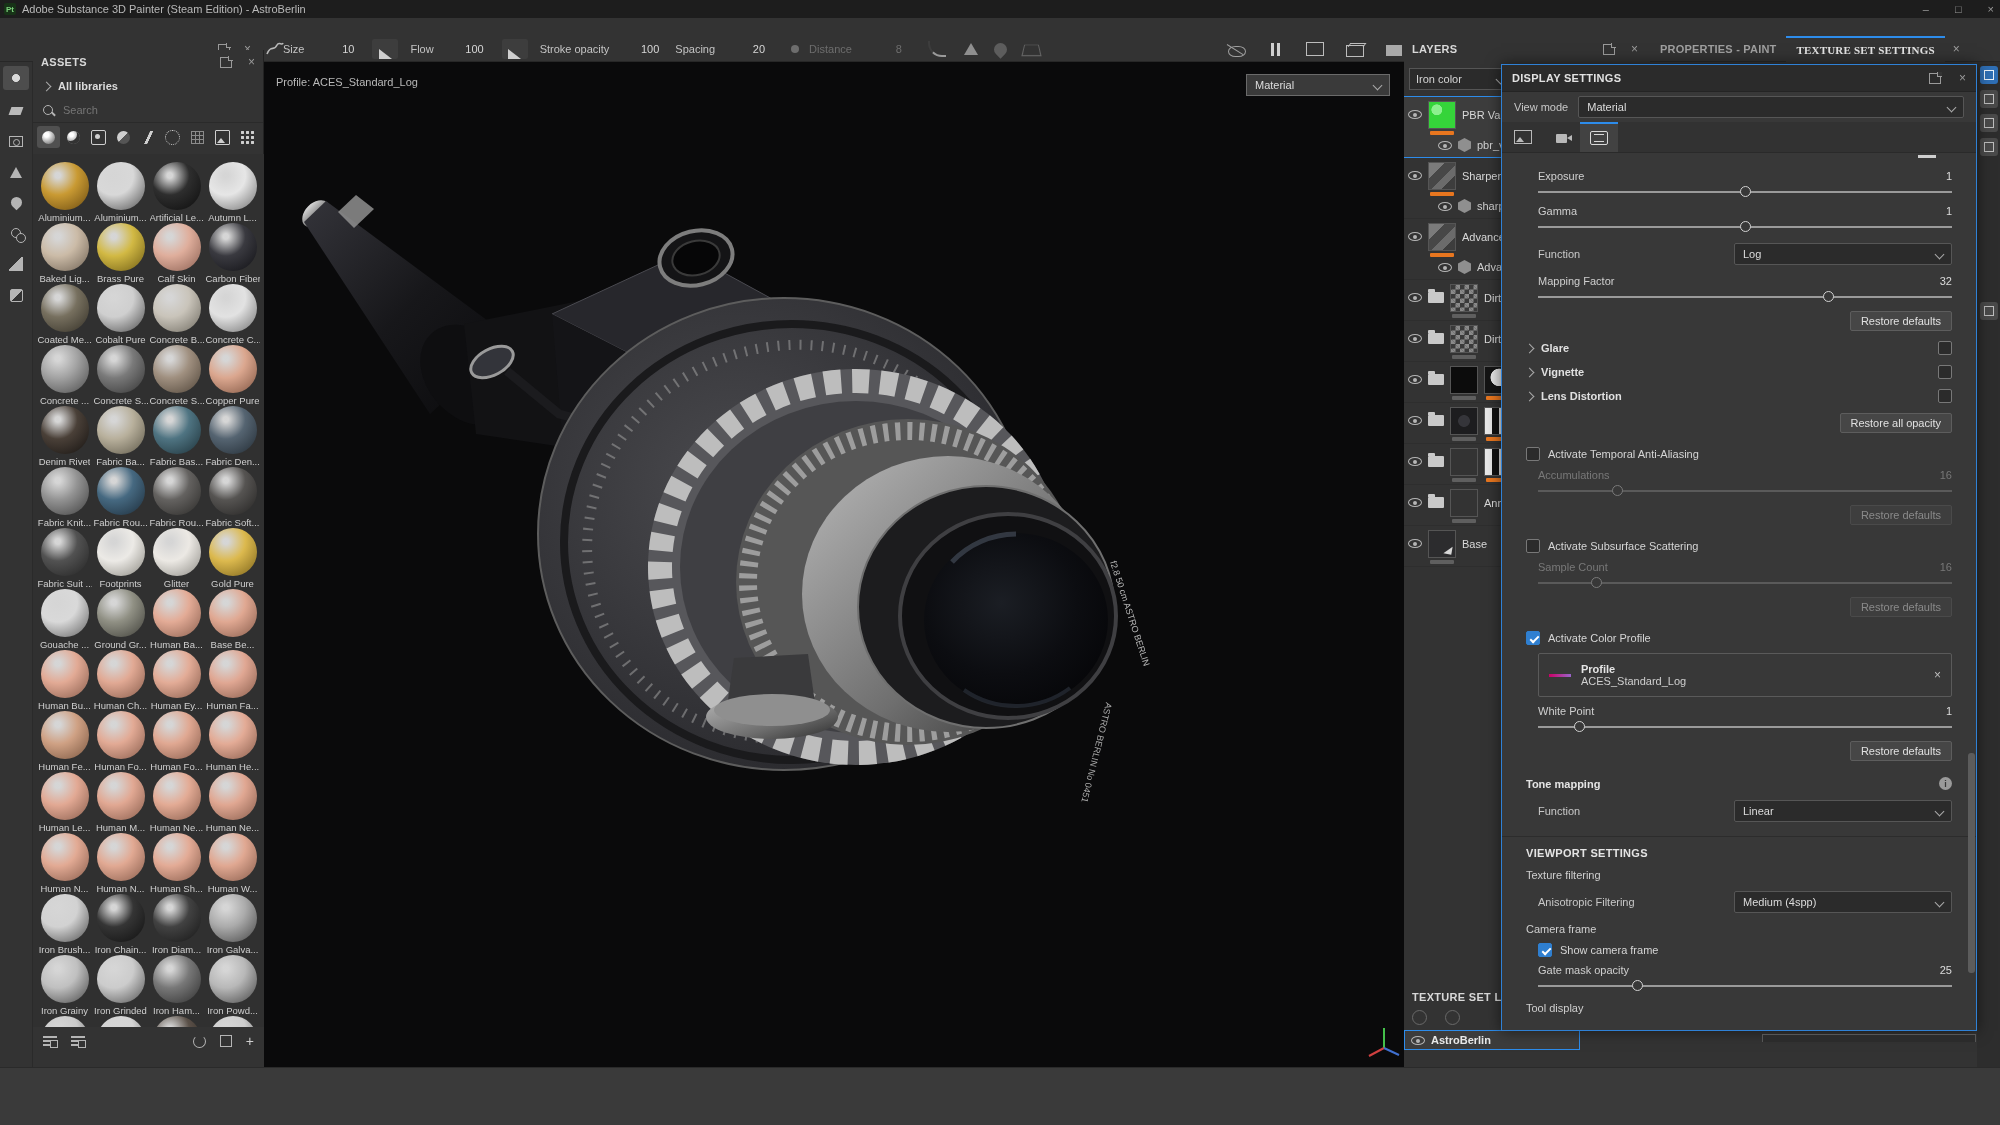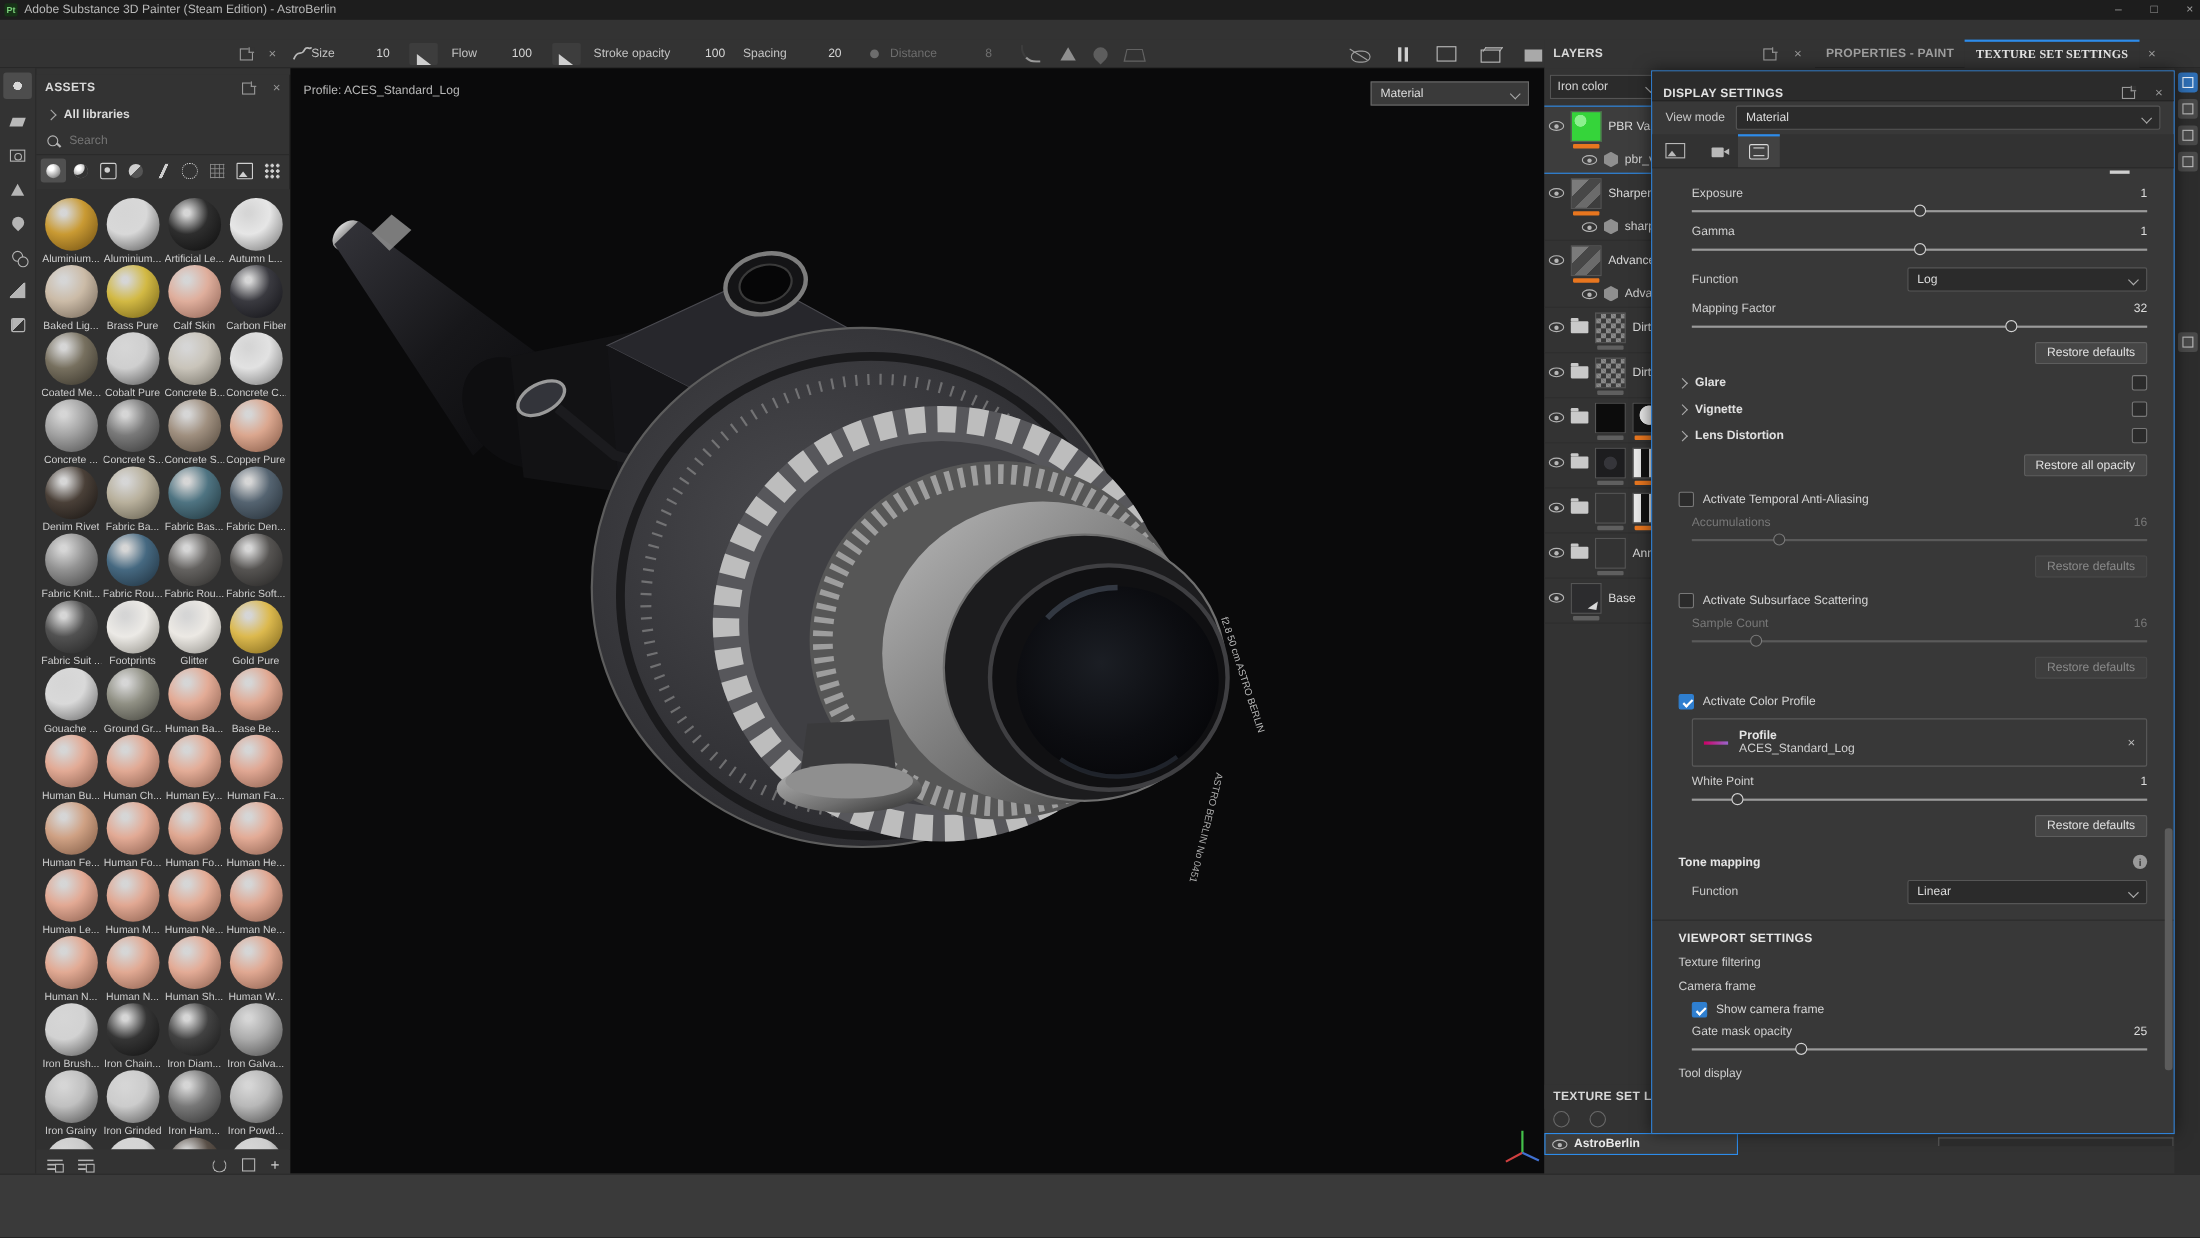--- a/index.html
+++ b/index.html
@@ -60,21 +60,21 @@
   .g-eraser{background:#b9b9b9;width:12px;height:8px;transform:skewX(-20deg);margin-top:3px;}
   .g-projection{border:1px solid #b5b5b5;width:12px;height:9px;margin-top:2px;}
   .g-projection::after{content:"";position:absolute;left:3px;top:2px;width:5px;height:5px;border:1px solid #b5b5b5;border-radius:50%;}
   .g-polyfill{width:0;height:0;border-left:6px solid transparent;border-right:6px solid transparent;border-bottom:11px solid #b5b5b5;margin-top:2px;}
   .g-smudge{background:#b5b5b5;border-radius:50% 50% 50% 0;transform:rotate(-45deg);width:11px;height:11px;margin:1px;}
   .g-clone{border:1px solid #b5b5b5;border-radius:50%;width:8px;height:8px;}
   .g-clone::after{content:"";position:absolute;left:4px;top:4px;width:8px;height:8px;border:1px solid #b5b5b5;border-radius:50%;background:#333;}
   .g-picker{background:linear-gradient(135deg,transparent 45%,#b5b5b5 45%);}
   .g-mask{border:1px solid #b5b5b5;width:11px;height:11px;border-radius:2px;background:linear-gradient(135deg,#b5b5b5 50%,transparent 50%);}
   
-  .assets{left:33px;top:68px;width:231px;height:1005px;background:#333;border-right:1px solid #222;box-sizing:border-box;}
+  .assets{left:33px;top:50px;width:231px;height:1005px;background:#333;border-right:1px solid #222;box-sizing:border-box;}
   .assets .hdr{height:24px;display:flex;align-items:center;padding:0 8px;}
   .assets .hdr .t{font-weight:bold;color:#d8d8d8;flex:1;letter-spacing:.3px;}
   .librow{height:24px;display:flex;align-items:center;padding:0 10px;gap:8px;color:#dcdcdc;font-weight:bold;}
   .chev{width:6px;height:6px;border-right:1.5px solid #aaa;border-bottom:1.5px solid #aaa;display:inline-block;}
   .chev.r{transform:rotate(-45deg);}
   .chev.d{transform:rotate(45deg);}
   .searchrow{height:24px;display:flex;align-items:center;padding:0 10px;gap:8px;border-bottom:1px solid #2a2a2a;}
   .mag{width:8px;height:8px;border:1.5px solid #b5b5b5;border-radius:50%;position:relative;}
   .mag::after{content:"";position:absolute;left:7px;top:7px;width:5px;height:1.5px;background:#b5b5b5;transform:rotate(45deg);}
   .searchrow input{background:transparent;border:none;outline:none;color:#ddd;font-size:11px;width:150px;font-family:"Liberation Sans",sans-serif;}
@@ -152,21 +152,21 @@
   .fstrip{left:1977px;top:62px;width:23px;height:1005px;background:#2d2d2d;display:flex;flex-direction:column;align-items:center;padding-top:4px;gap:6px;}
   .dockic{width:18px;height:18px;border-radius:3px;background:#4a4a4a;position:relative;}
   .dockic.blue{background:#2f6fb5;}
   .dockic::after{content:"";position:absolute;inset:4px;border:1px solid #bdbdbd;}
   .dockic.blue::after{border-color:#eaf2fb;}
   .dockic.gap{margin-top:140px;}
   
   .bstrip{left:0;top:1067px;width:2000px;height:58px;background:#3a3a3a;border-top:1px solid #2a2a2a;box-sizing:border-box;}
   
   .dsp{left:1501px;top:64px;width:476px;height:967px;background:#383838;border:1px solid #2f81d6;box-sizing:border-box;box-shadow:0 0 14px rgba(0,0,0,.55);}
-  .dsp .phdr{height:26px;background:#2b2b2b;display:flex;align-items:flex-end;padding:0 10px;border-bottom:1px solid #242424;}
+  .dsp .phdr{height:26px;background:#2b2b2b;display:flex;align-items:center;padding:0 10px;border-bottom:1px solid #242424;}
   .dsp .phdr .t{font-weight:bold;color:#e2e2e2;flex:1;letter-spacing:.3px;}
   .dsp .phdr .ics{display:flex;gap:18px;align-items:center;}
   .vm{height:30px;display:flex;align-items:center;padding:0 12px;gap:10px;}
   .dd{background:#2b2b2b;border:1px solid #565656;border-radius:2px;height:20px;display:flex;align-items:center;justify-content:space-between;padding:0 8px;color:#dcdcdc;}
   .vm .dd{flex:1;}
   .dtabs{height:30px;display:flex;align-items:stretch;padding-left:2px;background:#323232;border-bottom:1px solid #2a2a2a;}
   .dtab{width:38px;display:flex;align-items:center;justify-content:center;}
   .dtab.active{background:#424242;border-top:2px solid #2d8ceb;box-sizing:border-box;}
   .ti{width:16px;height:12px;position:relative;}
   .ti-env{border:1px solid #b9b9b9;}
@@ -1050,20 +1050,27 @@
         <div class="dd">
             <span>Linear</span>
             <span class="chev d"></span>
           </div>
       </div>
 
       <div class="divider"></div>
       <div class="secthdr">VIEWPORT SETTINGS</div>
       <div class="sublabel">Texture filtering</div>
 
+      <div class="ddrow">
+        <span>Anisotropic Filtering</span>
+        <div class="dd">
+            <span>Medium (4spp)</span>
+            <span class="chev d"></span>
+          </div>
+      </div>
 
       <div class="sublabel">Camera frame</div>
       <div class="cbrow" style="margin:8px 0 4px 12px;">
           <span class="cb on"></span>
           <span>Show camera frame</span>
         </div>
       <div class="prow">
           <span>Gate mask opacity</span>
           <span class="v">25</span>
         </div>

